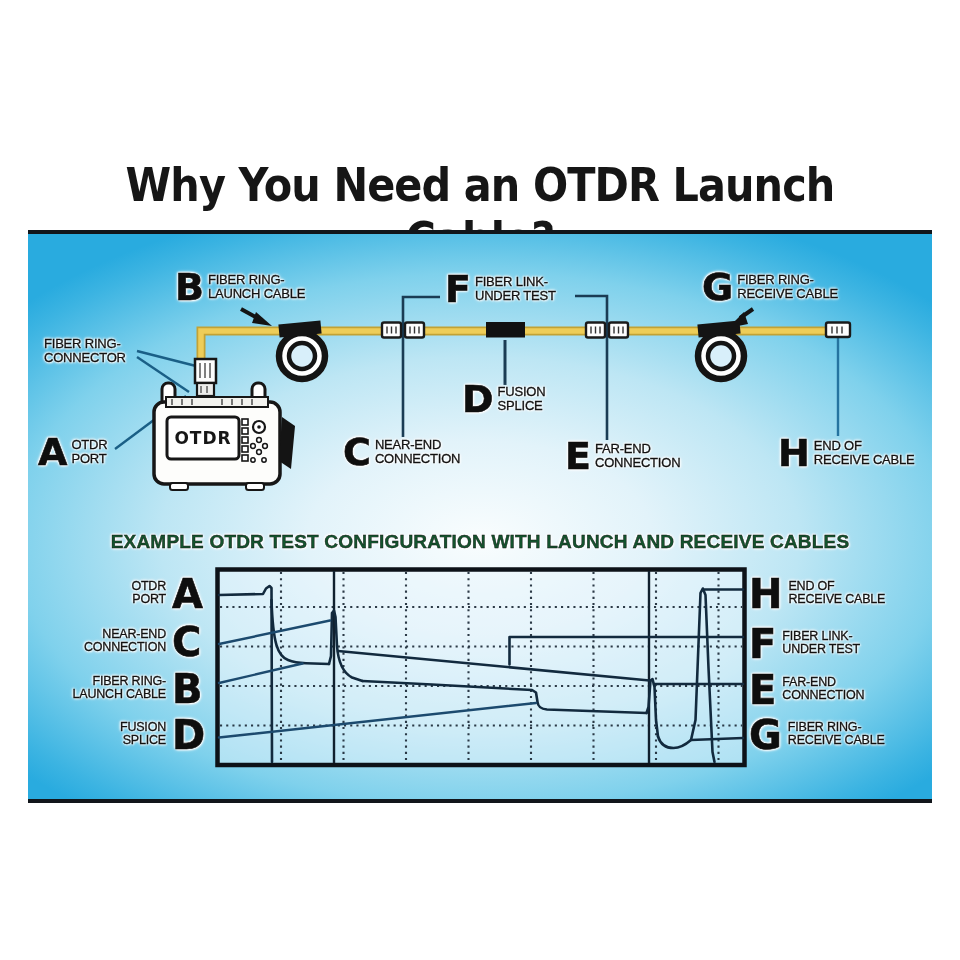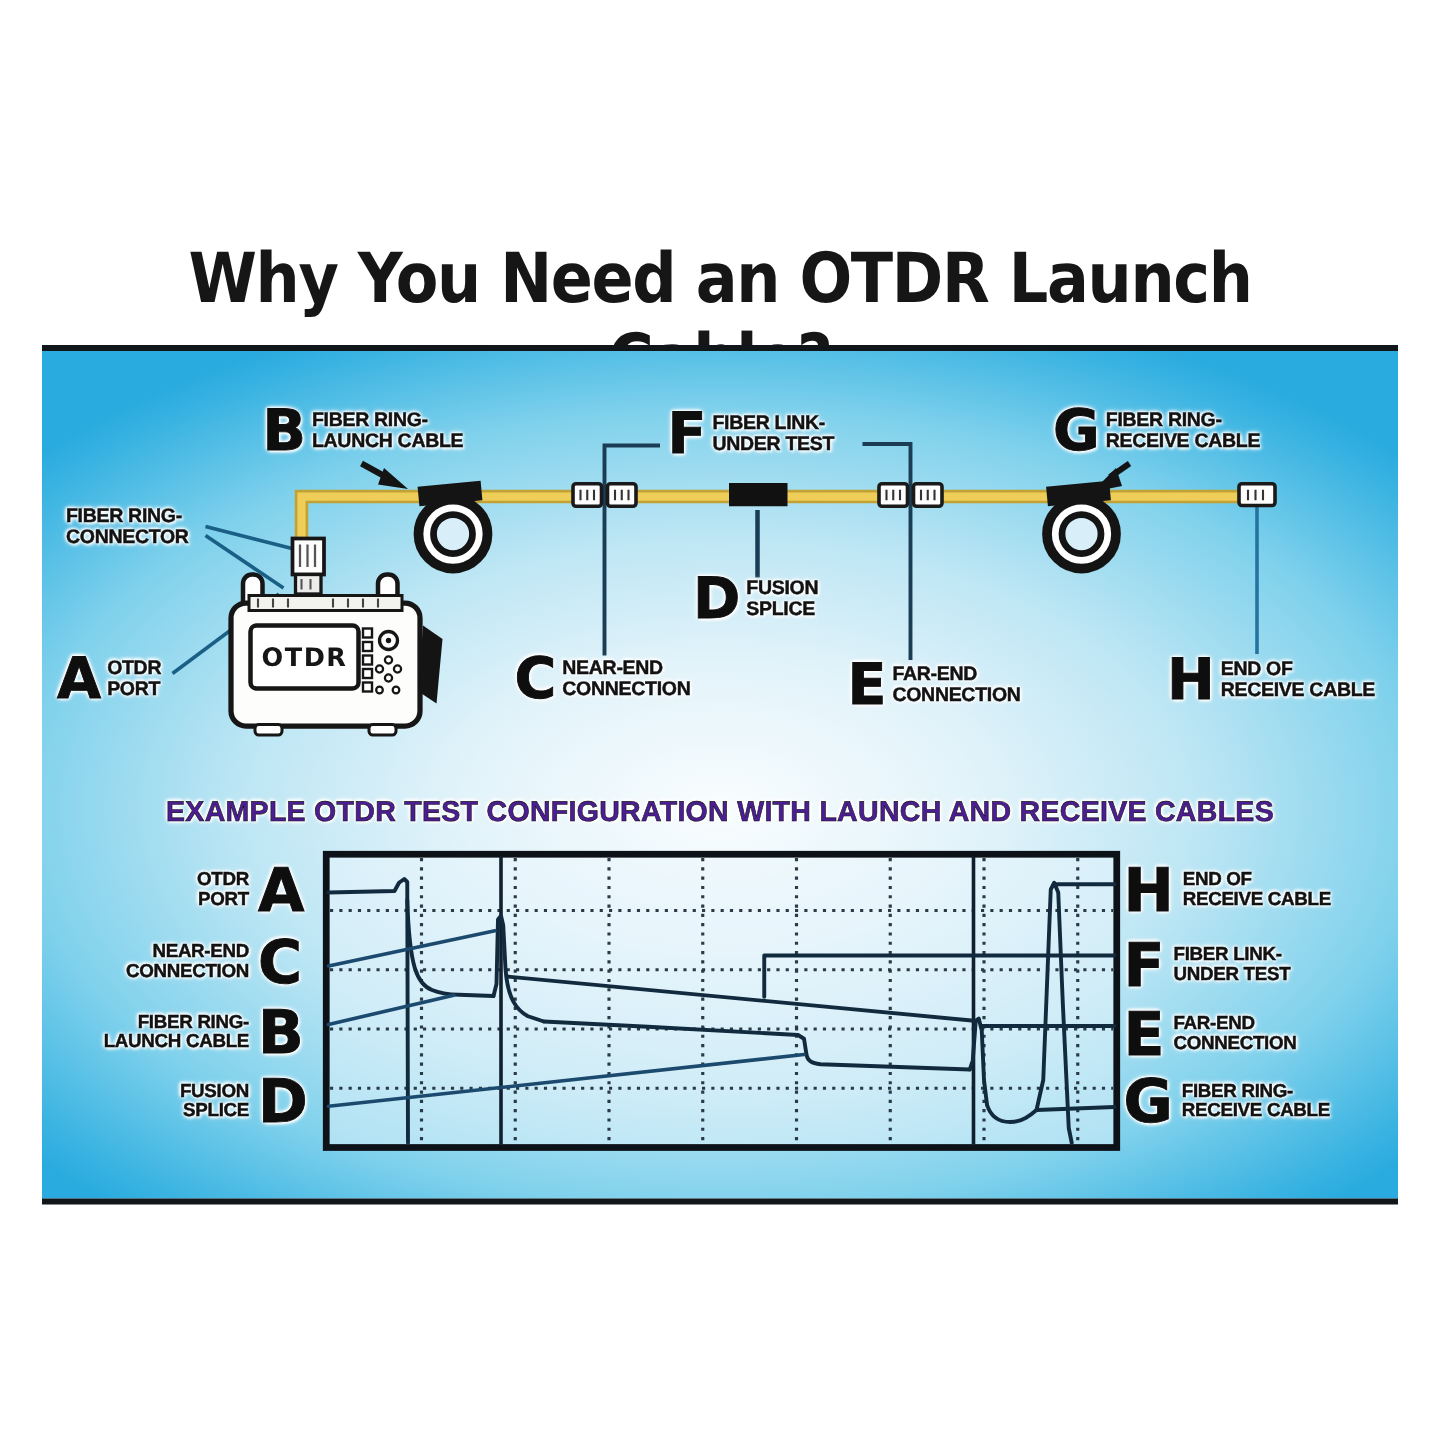--- a/index.html
+++ b/index.html
@@ -10,24 +10,24 @@
          letter-spacing:-1px;transform:scaleX(.9);transform-origin:50% 50%;}
   .panel{position:absolute;left:28px;top:230px;width:904px;height:565px;
          border-top:4px solid #11161b;border-bottom:4px solid #11161b;
          background:radial-gradient(ellipse 68% 62% at 50% 54%,
            #f9fdfe 0%,#e2f3fa 28%,#bde6f4 52%,#7fd1ec 76%,#3cb4e2 94%,#29abdf 100%);}
   svg.art{position:absolute;left:0;top:0;width:960px;height:960px;}
   .halo{text-shadow:0 0 2px #fff,0 0 3px #fff,1px 1px 2px #fff,-1px -1px 2px #fff,0 0 4px #fff;}
   .callout{position:absolute;display:flex;gap:4px;align-items:flex-start;white-space:nowrap;}
   .biglet{font-family:"DejaVu Sans",sans-serif;font-weight:800;font-size:38px;line-height:.82;
           color:#0e0e0e;-webkit-text-stroke:.6px #0e0e0e;}
-  .twoline{font-size:13px;line-height:1.04;font-weight:700;color:#121212;
+  .twoline{font-size:13px;line-height:1.04;font-weight:400;color:#121212;
            letter-spacing:-.2px;-webkit-text-stroke:.3px #121212;padding-top:1px;}
   .heading{position:absolute;left:28px;top:531px;width:904px;text-align:center;
-           font-weight:700;font-size:19px;color:#4c1d95;letter-spacing:.2px;
+           font-weight:700;font-size:19px;color:#14532d;letter-spacing:.2px;
            -webkit-text-stroke:.4px #131313;}
   .trow{position:absolute;display:flex;gap:6px;align-items:flex-start;white-space:nowrap;}
   .trow .biglet{font-size:40px;}
   .trow .twoline{font-size:12.5px;padding-top:2px;}
   .tl-text{width:126px;text-align:right;}
 </style>
 </head>
 <body>
 
 <div class="stage">

